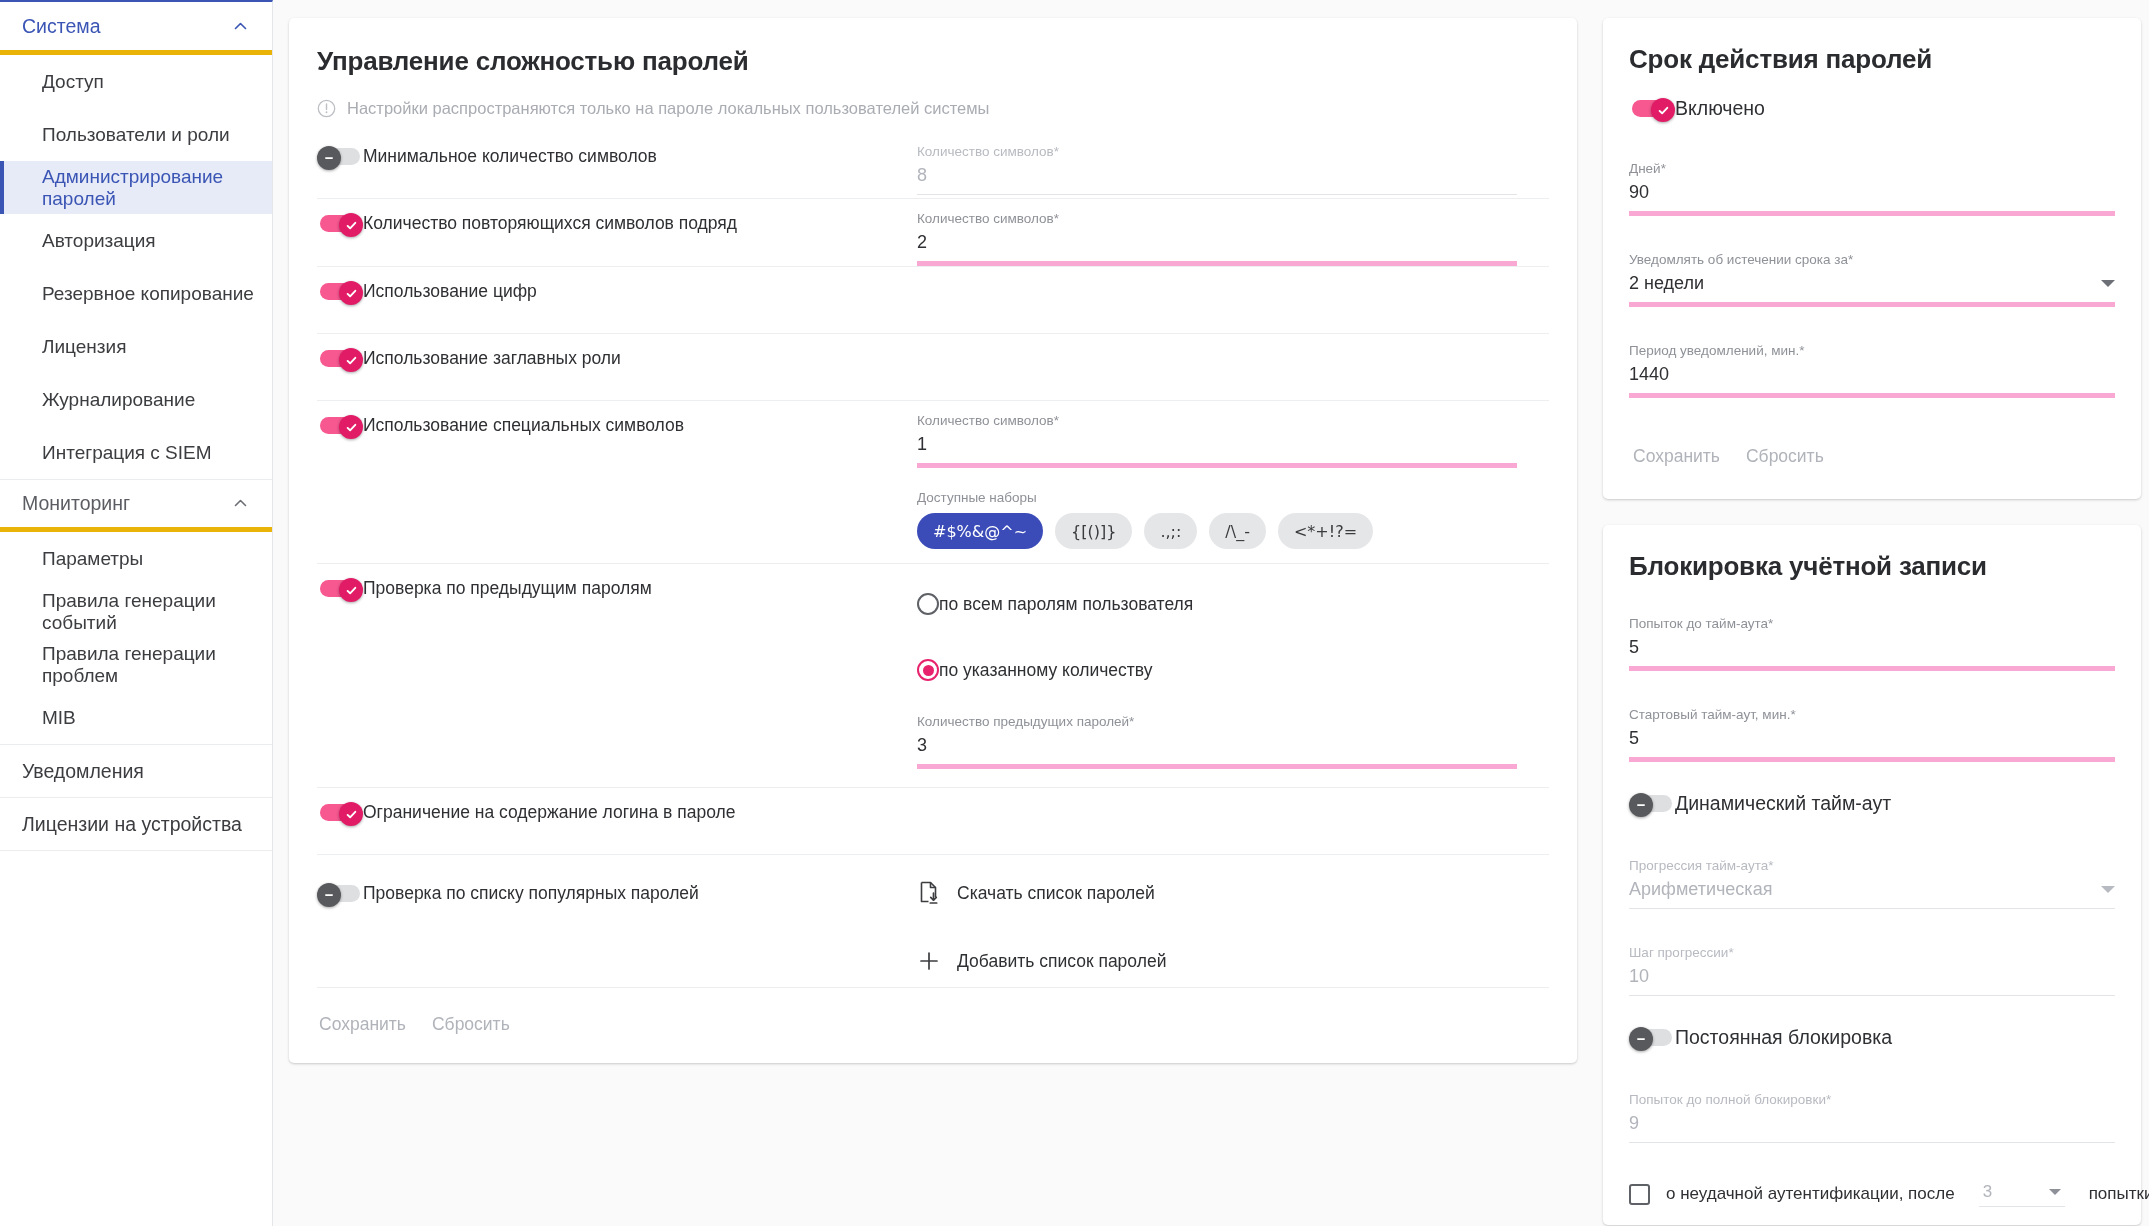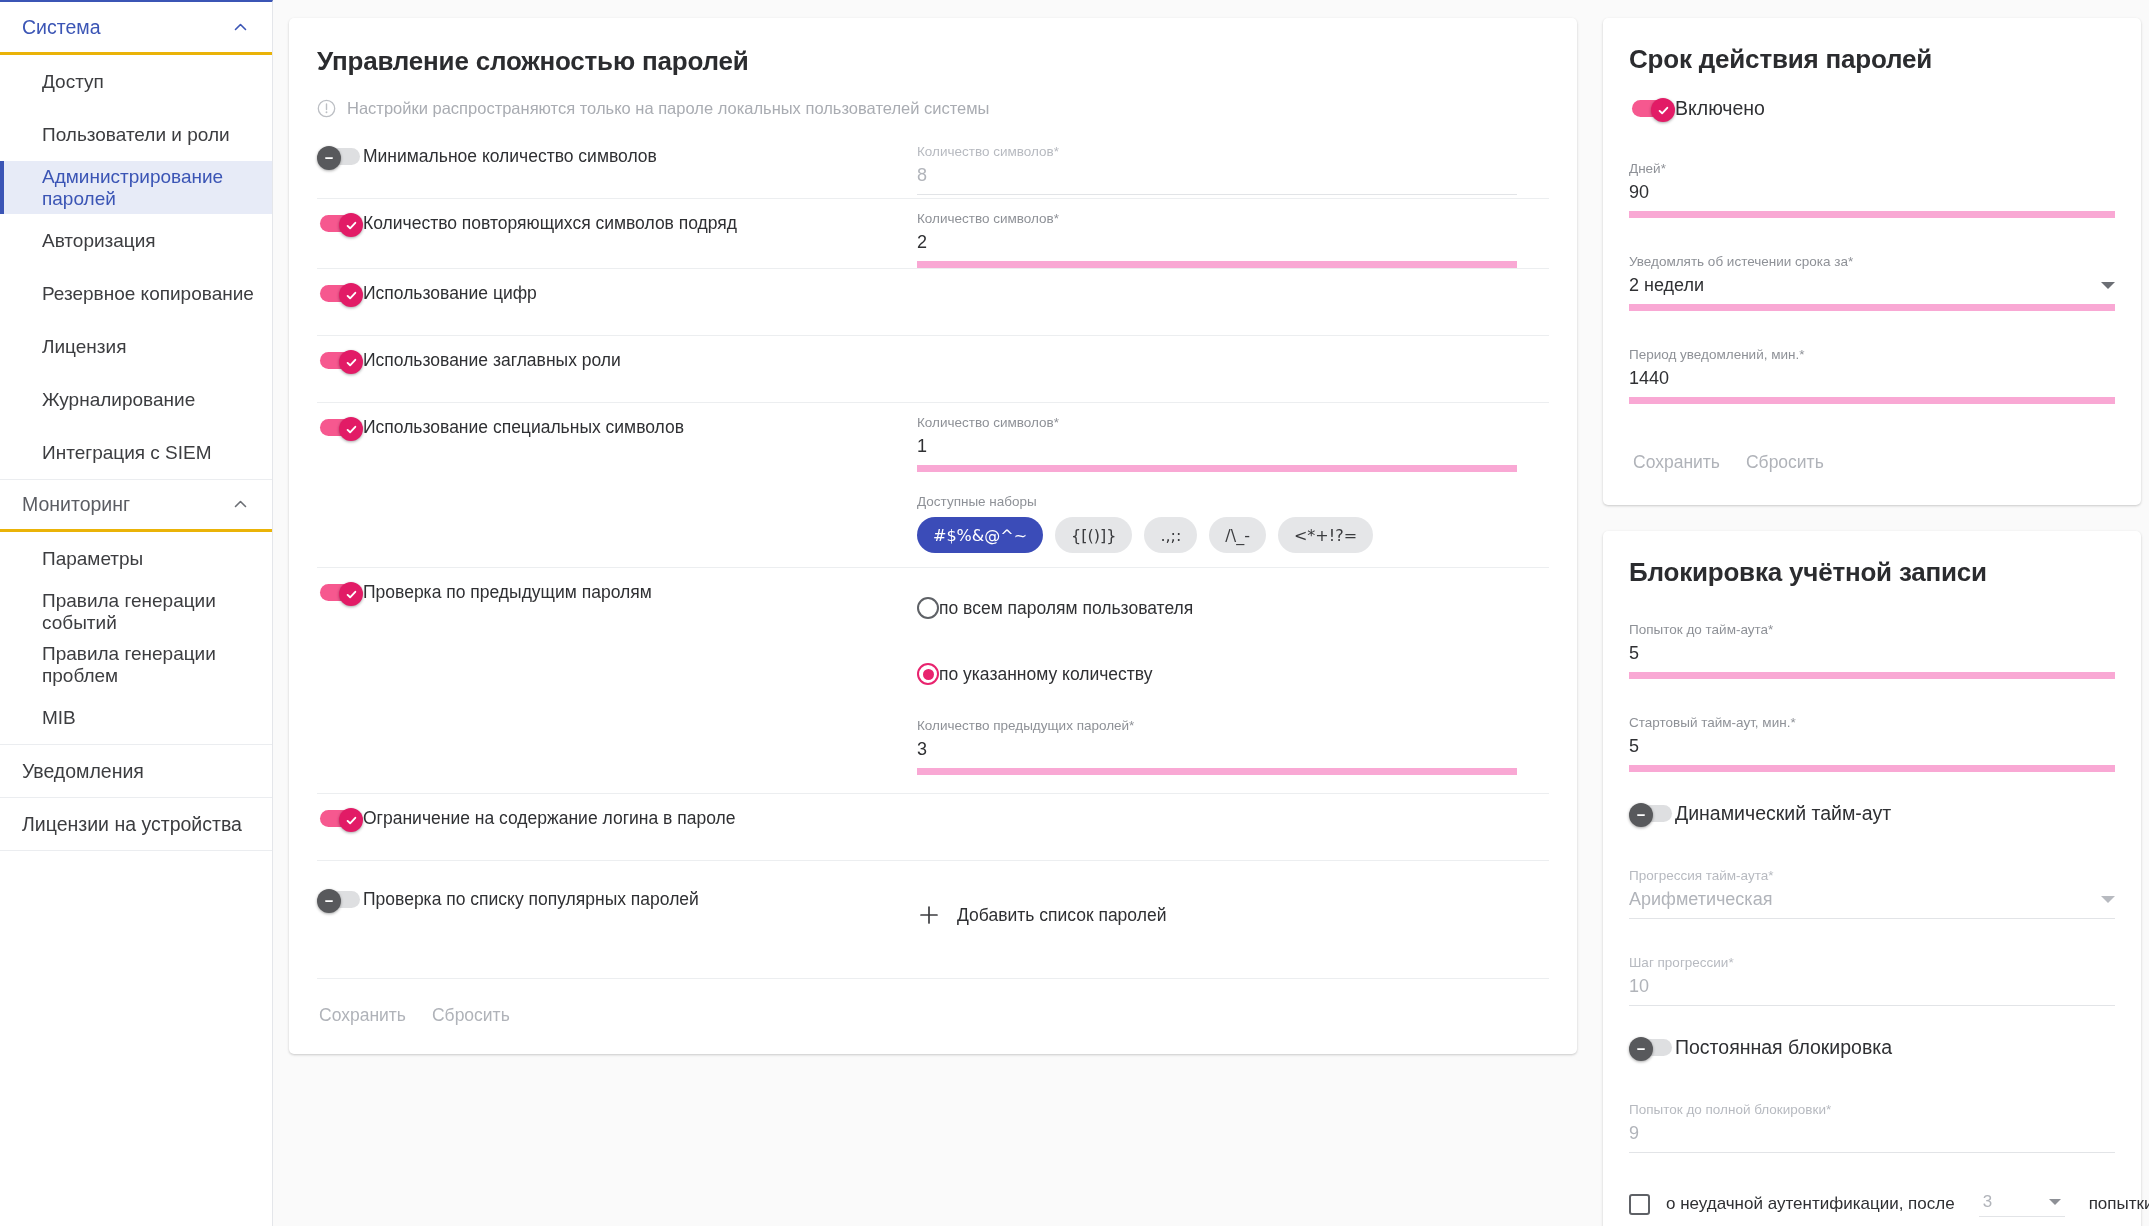--- a/index.html
+++ b/index.html
@@ -21,21 +21,21 @@
     display: flex; flex-direction: column;
     position: relative;
   }
   .nav-group-header {
     height: 53px;
     display: flex; align-items: center; justify-content: space-between;
     padding: 0 24px 0 22px;
     font-size: 19.5px;
     color: #3b55b5;
     background: #ffffff;
-    border-bottom: 3px solid #eab308;
+    border-bottom: 5px solid #eab308;
     cursor: pointer;
   }
   .nav-group-header.secondary { color: #5b5d63; border-top: 1px solid #ebedf0; }
   .chev { width: 15px; height: 15px; display: inline-block; position: relative; }
   .chev svg { display: block; }
   .nav-items { display: flex; flex-direction: column; }
   .nav-item {
     height: 53px;
     display: flex; align-items: center;
     padding-left: 38px;
@@ -135,21 +135,21 @@
   .field-label {
     font-size: 13.5px;
     color: #8e9197;
     margin-bottom: 6px;
     white-space: nowrap;
   }
   .field-value {
     font-size: 18px;
     color: #2f3033;
     padding-bottom: 8px;
-    border-bottom: 7px solid #f9a8d4;
+    border-bottom: 5px solid #f9a8d4;
     min-height: 28px;
   }
   .field.disabled .field-label { color: #b7bac0; }
   .field.disabled .field-value { color: #b1b4ba; border-bottom: 1px solid #e2e4e7; }
   .field.select .field-value {
     display: flex; align-items: center; justify-content: space-between;
   }
   .caret { width: 0; height: 0; border-left: 7px solid transparent; border-right: 7px solid transparent; border-top: 7px solid #6c6f75; margin-left: 10px; }
   .field.disabled .caret { border-top-color: #b7bac0; }
 
@@ -490,20 +490,33 @@
                 <span class="knob">
                     <svg width="12" height="12" viewBox="0 0 12 12">
                       <rect x="2" y="5.2" width="8" height="1.7" rx="0.8" fill="#fff"></rect>
                     </svg>
                   </span>
               </span>
               <span class="toggle-label">Проверка по списку популярных паролей</span>
             </div>
           </div>
           <div class="row-right" style="padding-top:12px">
+            <div class="action-link">
+              <span class="action-icon">
+                <svg width="22" height="24" viewBox="0 0 22 24">
+                    <path d="M3.5 1.5 h9 l5 5 v9.5" fill="none" stroke="#3c3d40" stroke-width="1.6" stroke-linejoin="round"></path>
+                    <path d="M3.5 1.5 v19 h7" fill="none" stroke="#3c3d40" stroke-width="1.6" stroke-linejoin="round"></path>
+                    <path d="M12.5 1.5 v5 h5" fill="none" stroke="#3c3d40" stroke-width="1.6" stroke-linejoin="round"></path>
+                    <path d="M15.5 12 v7" fill="none" stroke="#3c3d40" stroke-width="1.7" stroke-linecap="round"></path>
+                    <path d="M12.7 16.3 L15.5 19.2 L18.3 16.3" fill="none" stroke="#3c3d40" stroke-width="1.7" stroke-linecap="round" stroke-linejoin="round"></path>
+                    <path d="M12.3 22 h6.4" fill="none" stroke="#3c3d40" stroke-width="1.7" stroke-linecap="round"></path>
+                  </svg>
+              </span>
+              <span>Скачать список паролей</span>
+            </div>
             <div style="height:16px"></div>
             <div class="action-link">
               <span class="action-icon">
                 <svg width="22" height="22" viewBox="0 0 22 22">
                     <path d="M11 3 v16 M3 11 h16" fill="none" stroke="#3c3d40" stroke-width="1.7" stroke-linecap="round"></path>
                   </svg>
               </span>
               <span>Добавить список паролей</span>
             </div>
           </div>

